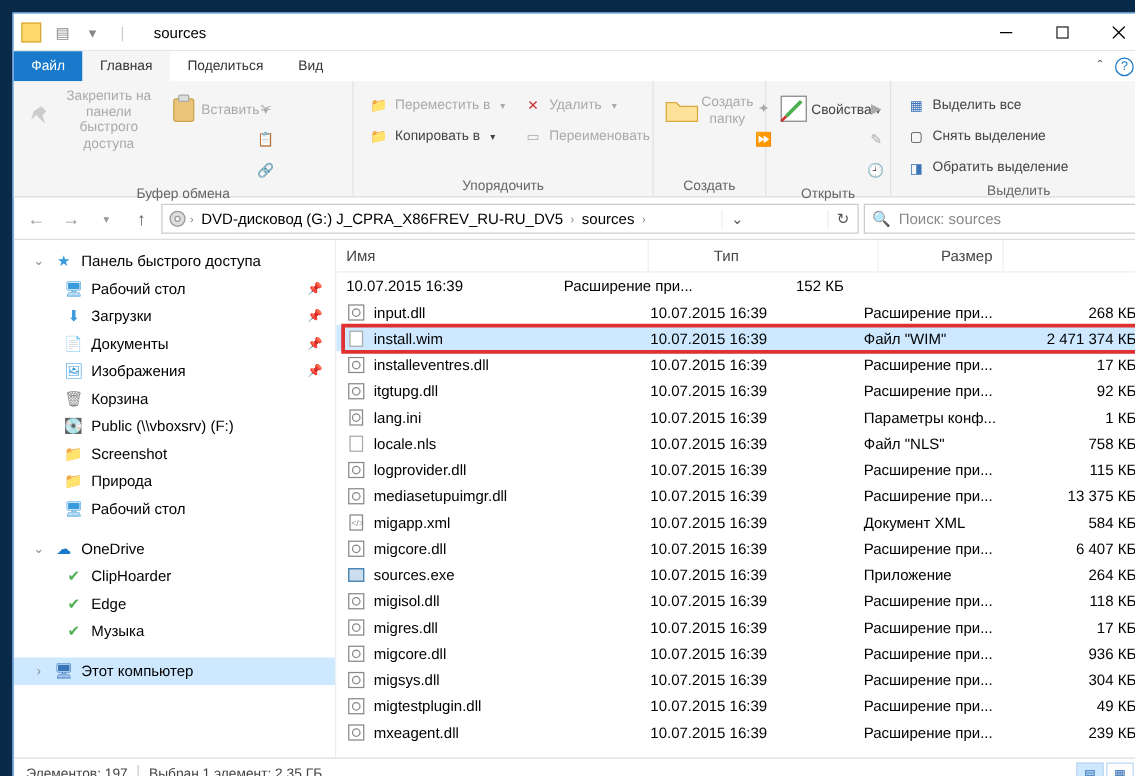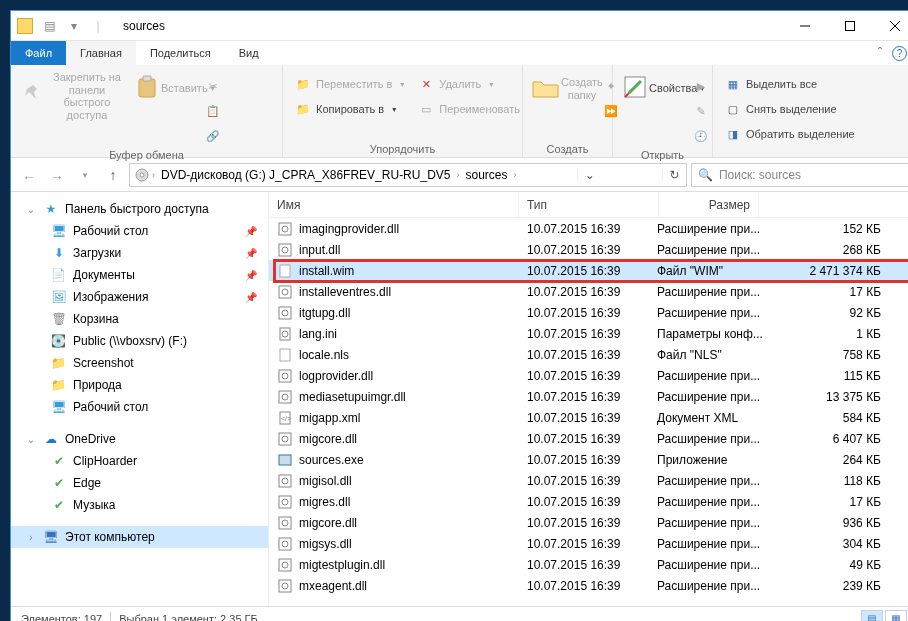--- a/index.html
+++ b/index.html
@@ -46,21 +46,21 @@
 .tnode.sel { background: #cde8ff; }
 .tic { width: 16px; height: 16px; display: inline-flex; align-items: center; justify-content: center; flex-shrink: 0; }
 .exp { width: 12px; color: #888; font-size: 10px; text-align: center; }
 .spacer-row { height: 10px; }
 .files { flex: 1; position: relative; overflow: hidden; }
 .filescroller { position: absolute; inset: 0; overflow-y: scroll; }
 .fhdr { display: flex; height: 26px; border-bottom: 1px solid #eee; font-size: 12px; color: #444; align-items: center; position: sticky; top: 0; background: #fff; }
 .fhdr > div { padding: 0 8px; border-right: 1px solid #f0f0f0; height: 100%; display: flex; align-items: center; }
 .col-n { width: 250px; }
 .col-d { width: 130px; }
-.col-t { width: 140px; }
+.col-t { width: 140px; margin-left: 44px; }
 .col-s { width: 100px; text-align: right; justify-content: flex-end; }
 .frow { display: flex; height: 21px; font-size: 12px; align-items: center; color: #000; }
 .frow > div { padding: 0 8px; overflow: hidden; white-space: nowrap; text-overflow: ellipsis; }
 .frow .col-n { display: flex; align-items: center; gap: 6px; }
 .frow.sel { background: #cde8ff; }
 .redbox { position: absolute; border: 3px solid #e03030; pointer-events: none; }
 .fic { width: 16px; height: 16px; flex-shrink: 0; display: inline-flex; align-items: center; justify-content: center; }
 .status { height: 24px; border-top: 1px solid #ddd; display: flex; align-items: center; font-size: 11px; color: #444; padding: 0 10px; gap: 8px; }
 .status .divider { width: 1px; height: 14px; background: #ccc; }
 .viewbtns { margin-left: auto; display: flex; gap: 2px; }
@@ -234,20 +234,21 @@
           <div class="rbtn-sm en">
               <span class="ic">▢</span>
               <span>Снять выделение</span>
             </div>
           <div class="rbtn-sm en">
               <span class="ic" style="color:#3a74b8">◨</span>
               <span>Обратить выделение</span>
             </div>
         </div>
       </div>
+      <div class="label">Выделить</div>
     </div>
   </div>
 
   <div class="navrow">
     <span class="navarrow">←</span>
     <span class="navarrow">→</span>
     <span class="navarrow" style="font-size:9px">▾</span>
     <span class="navarrow en">↑</span>
     <div class="addr">
       <span class="adricon">
@@ -349,29 +350,20 @@
 
     <div class="files">
       <div class="filescroller">
         <div class="fhdr">
           <div class="col-n">Имя</div>
           <div class="col-t">Тип</div>
           <div class="col-s">Размер</div>
         </div>
         <div id="file-rows">
             <div class="frow">
-              <div class="col-n">
-                <span class="fic">
-                  <svg width="14" height="14">
-                    <rect x="1" y="1" width="12" height="12" fill="#fff" stroke="#888"></rect>
-                    <circle cx="7" cy="7" r="3" fill="none" stroke="#888"></circle>
-                  </svg>
-                </span>
-                <span>imagingprovider.dll</span>
-              </div>
               <div class="col-d">10.07.2015 16:39</div>
               <div class="col-t">Расширение при...</div>
               <div class="col-s">152 КБ</div>
             </div>
             <div class="frow">
               <div class="col-n">
                 <span class="fic">
                   <svg width="14" height="14">
                     <rect x="1" y="1" width="12" height="12" fill="#fff" stroke="#888"></rect>
                     <circle cx="7" cy="7" r="3" fill="none" stroke="#888"></circle>

